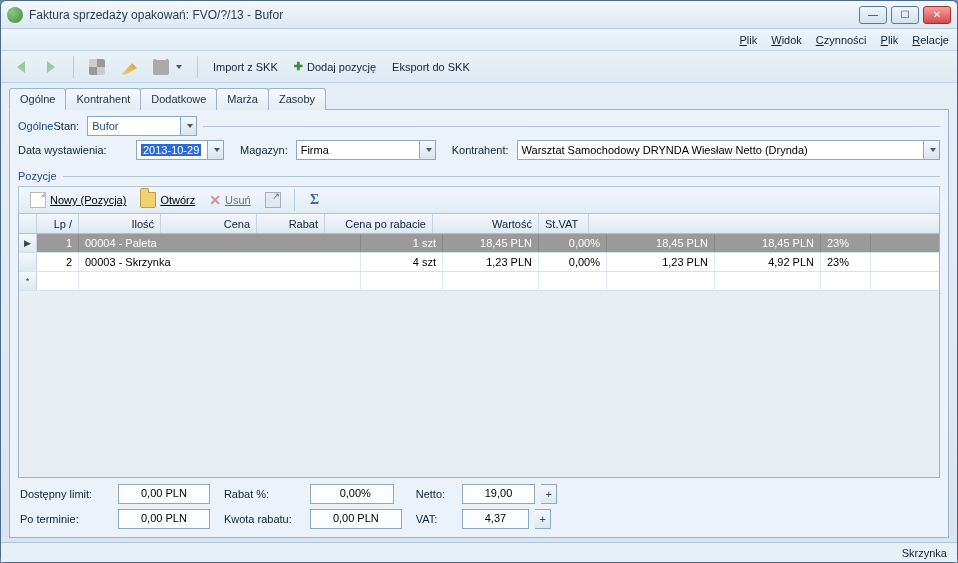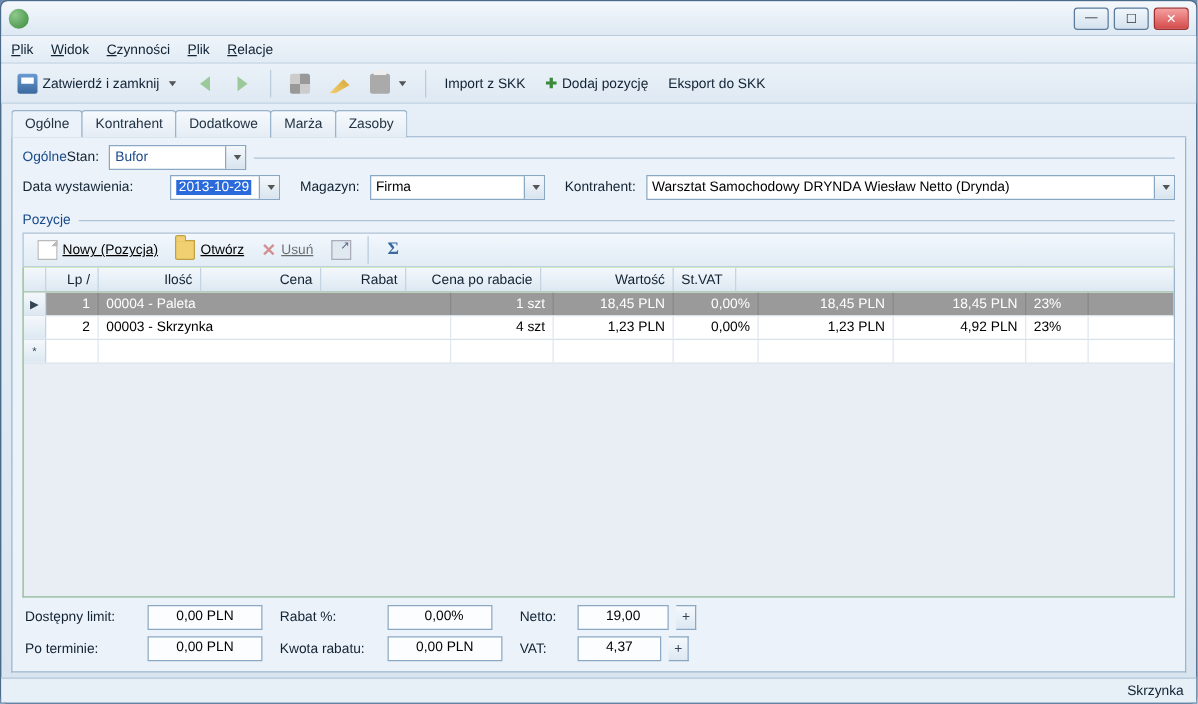--- a/index.html
+++ b/index.html
@@ -45,20 +45,21 @@
   display: flex; align-items: center; justify-content: center;
   font-size: 10px; color: #333;
 }
 .winbtn.close { background: linear-gradient(#f5a0a0,#d44a4a); color:#fff; border-color:#a03030;}
 .menubar {
   height: 22px;
   background: linear-gradient(#eef4fa,#e2ecf5);
   border-bottom: 1px solid #c0d2e2;
   display: flex; align-items: center; padding: 0 8px; gap: 14px;
   color: #123;
+  justify-content: flex-end;
 }
 .menubar span { cursor: default; }
 .menubar span u { text-decoration: underline; }
 .toolbar {
   height: 32px;
   background: linear-gradient(#eaf1f8,#dfe9f3);
   border-bottom: 1px solid #c0d2e2;
   display: flex; align-items: center; padding: 0 8px; gap: 6px;
   color:#123;
 }
@@ -239,41 +240,37 @@
   color:#123;
 }
 .stan-wrap{margin-left:auto;display:flex;align-items:center;gap:8px;}
 </style>
 </head>
 <body>
 
 <div class="window">
   <div class="titlebar">
     <span class="app-icon"></span>
+    <span class="title">Faktura sprzedaży opakowań: FVO/?/13 - Bufor</span>
     <div class="wincontrols">
       <div class="winbtn">—</div>
       <div class="winbtn">☐</div>
       <div class="winbtn close">✕</div>
     </div>
   </div>
 
   <div class="menubar">
     <span><u>P</u><span></span>lik</span>
     <span><u>W</u>idok</span>
     <span><u>C</u>zynności</span>
     <span><u>P</u>lik</span>
     <span><u>R</u>elacje</span>
   </div>
 
   <div class="toolbar">
-    <div class="tbtn">
-      <span class="icon icon-save"></span>
-      <span>Zatwierdź i zamknij</span>
-      <span class="dd-arrow"></span>
-    </div>
     <div class="tbtn">
         <span class="icon-left"></span>
       </div>
     <div class="tbtn">
         <span class="icon-right"></span>
       </div>
     <span class="tbsep"></span>
     <div class="tbtn">
         <span class="icon icon-tools"></span>
       </div>

